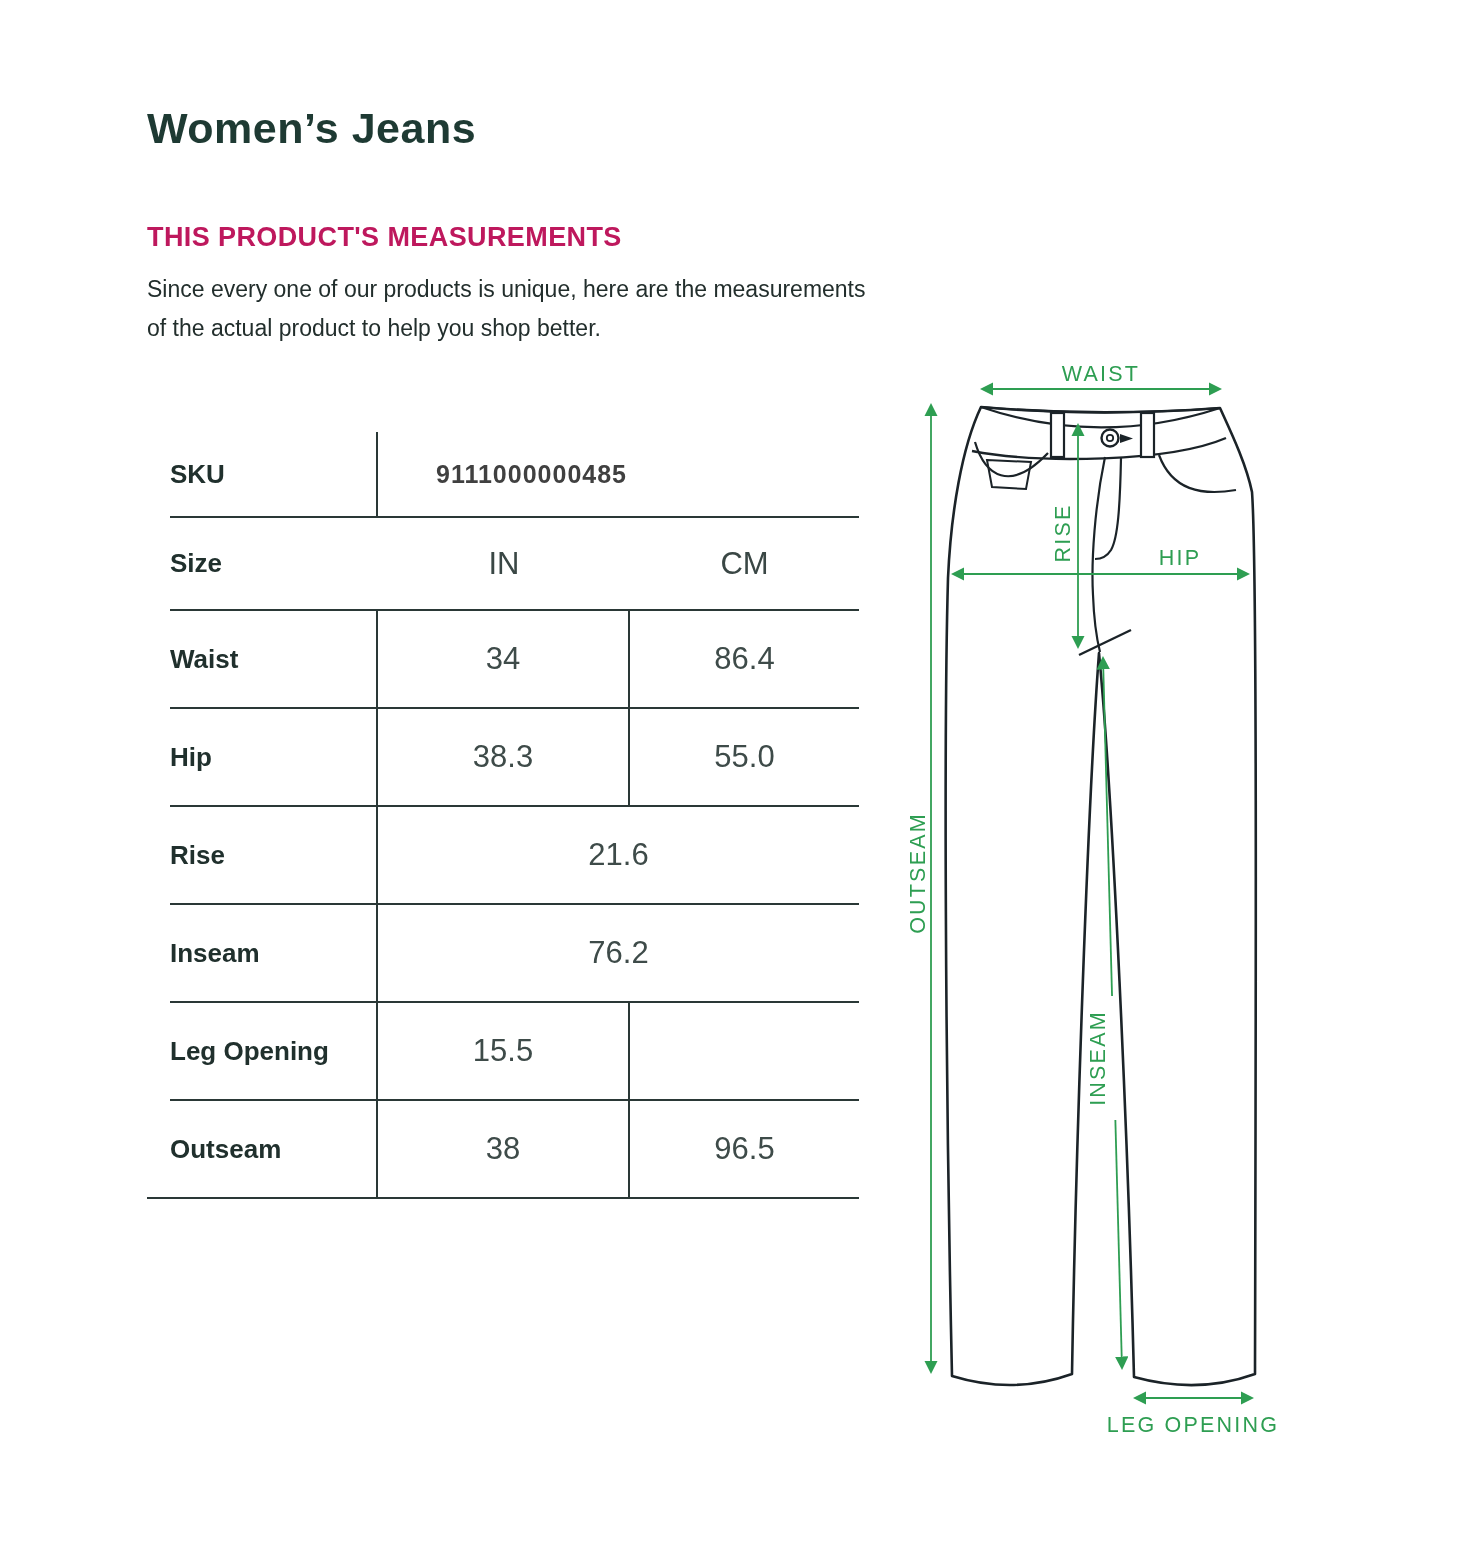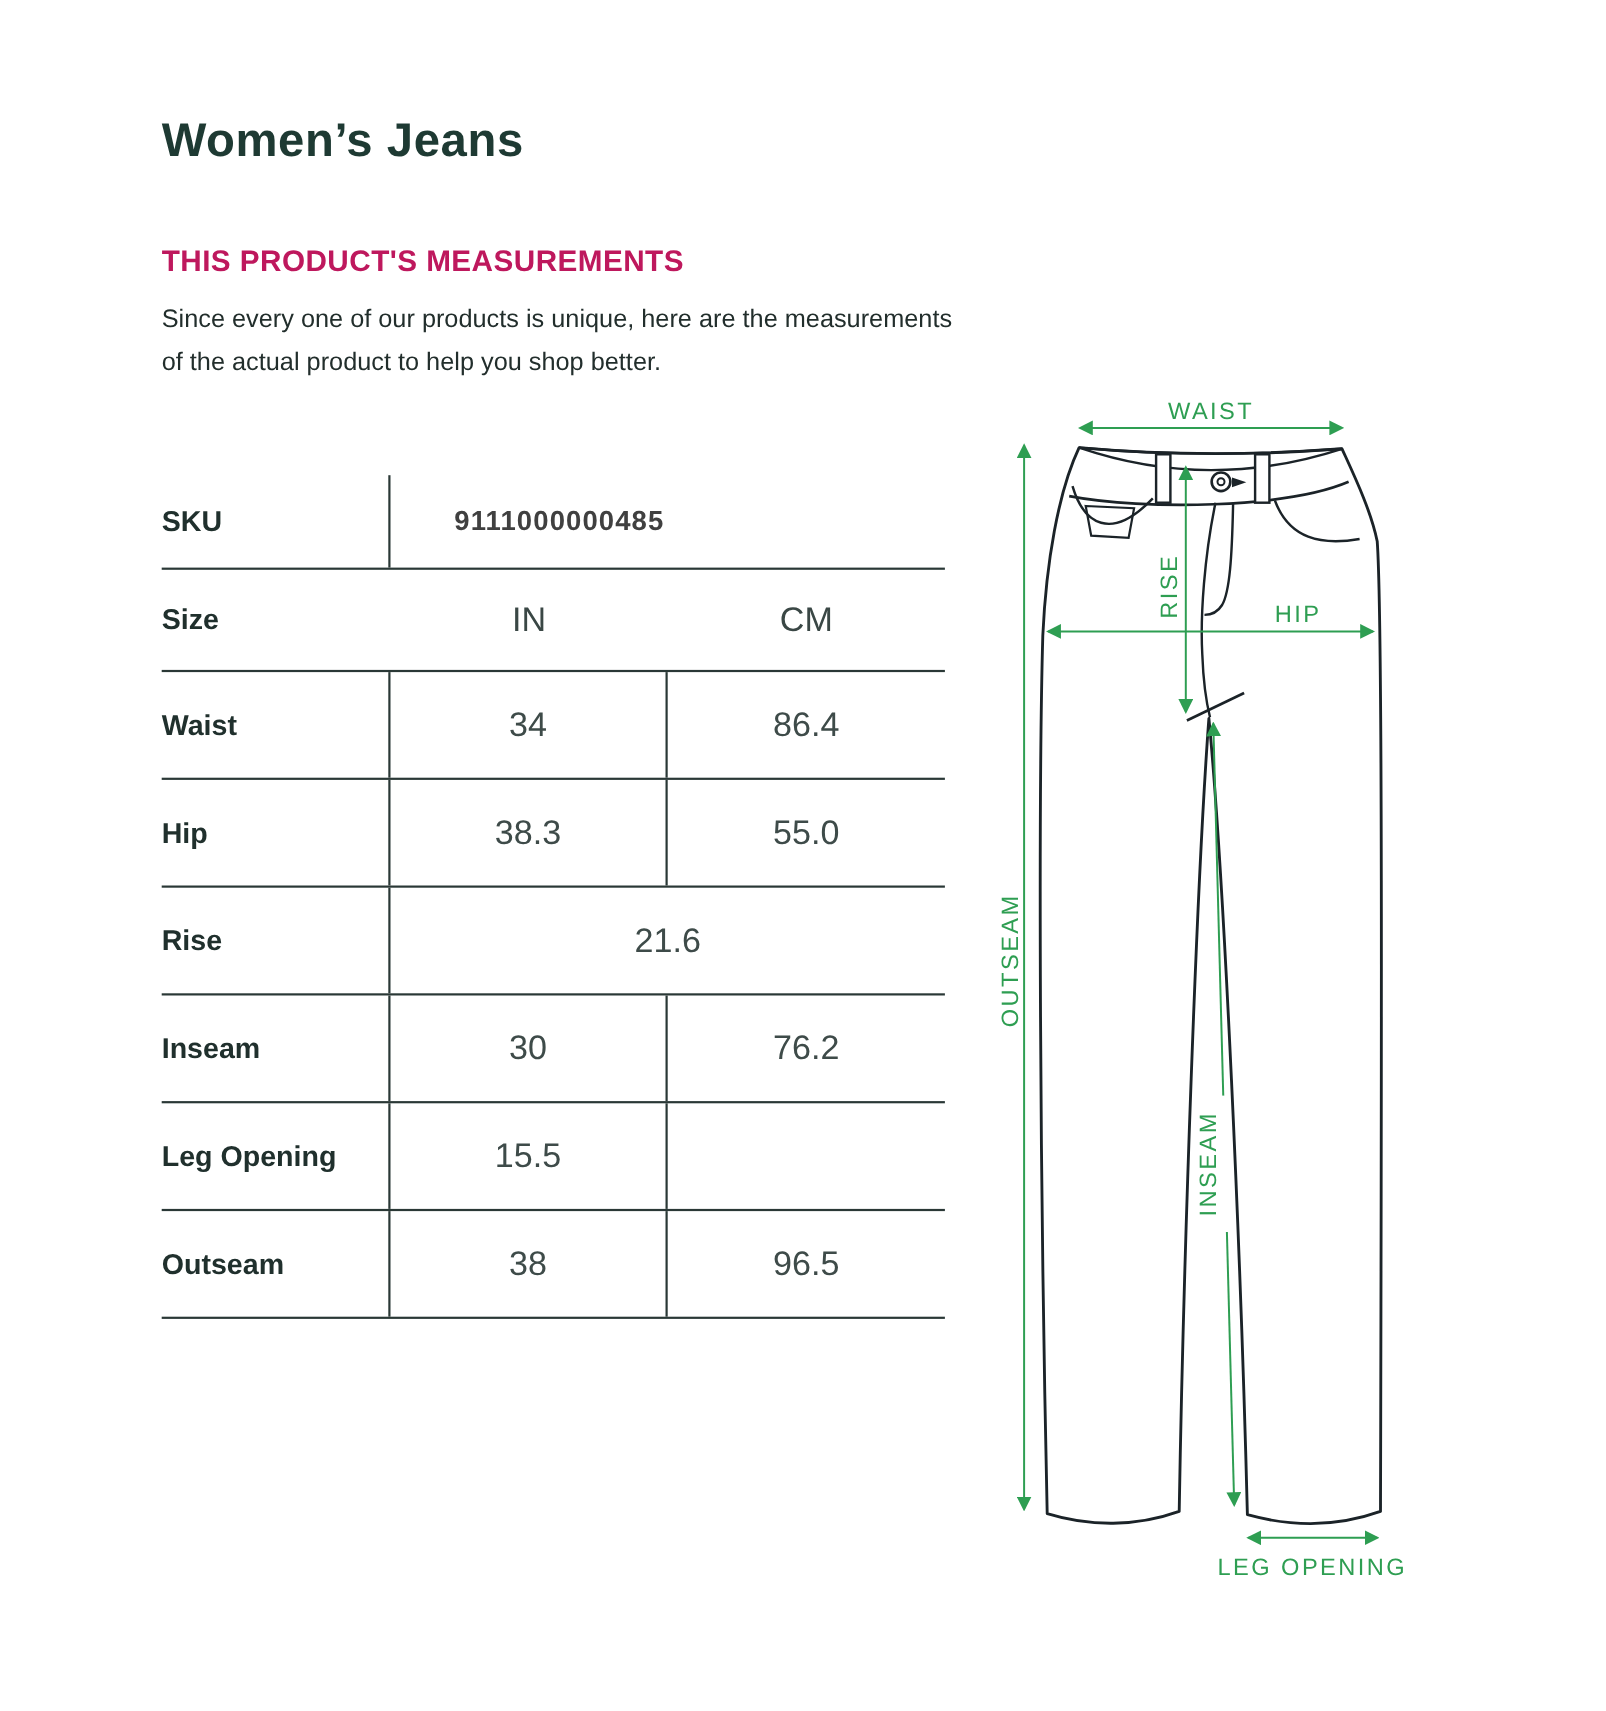--- a/index.html
+++ b/index.html
@@ -18,21 +18,21 @@
   }
   .description {
     position:absolute; left:147px; top:270px;
     font-size:23px; font-weight:400; color:#222E2C; line-height:39px;
   }
   
   .m-table {
     position:absolute; left:147px; top:432px; width:712px;
     border-bottom:2px solid #2A3836; color:#20302D;
   }
-  .row { display:flex; border-top:2px solid #2A3836; }
+  .row { display:flex; border-top:2px solid #2A3836;margin-left:23px; }
   .row.sku-row  { border-top:none; height:84px; }
   .row.size-row { height:93px; }
   .row.data-row { height:98px; }
   .cell { display:flex; align-items:center; }
   .c1 { width:208px; }
   .sku-row .c1, .data-row .c1 { border-right:2px solid #2A3836; }
   .c2 { width:252px; justify-content:center; }
   .data-row .c2 { border-right:2px solid #2A3836; }
   .c3 { flex:1; justify-content:center; }
   .c-rest { flex:1; }
@@ -88,21 +88,20 @@
       <div class="cell c3 val">55.0</div>
     </div>
 
     <div class="row data-row">
       <div class="cell c1 label">Rise</div>
       <div class="cell c3 val">21.6</div>
     </div>
 
     <div class="row data-row">
       <div class="cell c1 label">Inseam</div>
-      <div class="cell c2 val">30</div>
       <div class="cell c3 val">76.2</div>
     </div>
 
     <div class="row data-row">
       <div class="cell c1 label">Leg Opening</div>
       <div class="cell c2 val">15.5</div>
     </div>
 
     <div class="row data-row">
       <div class="cell c1 label">Outseam</div>

